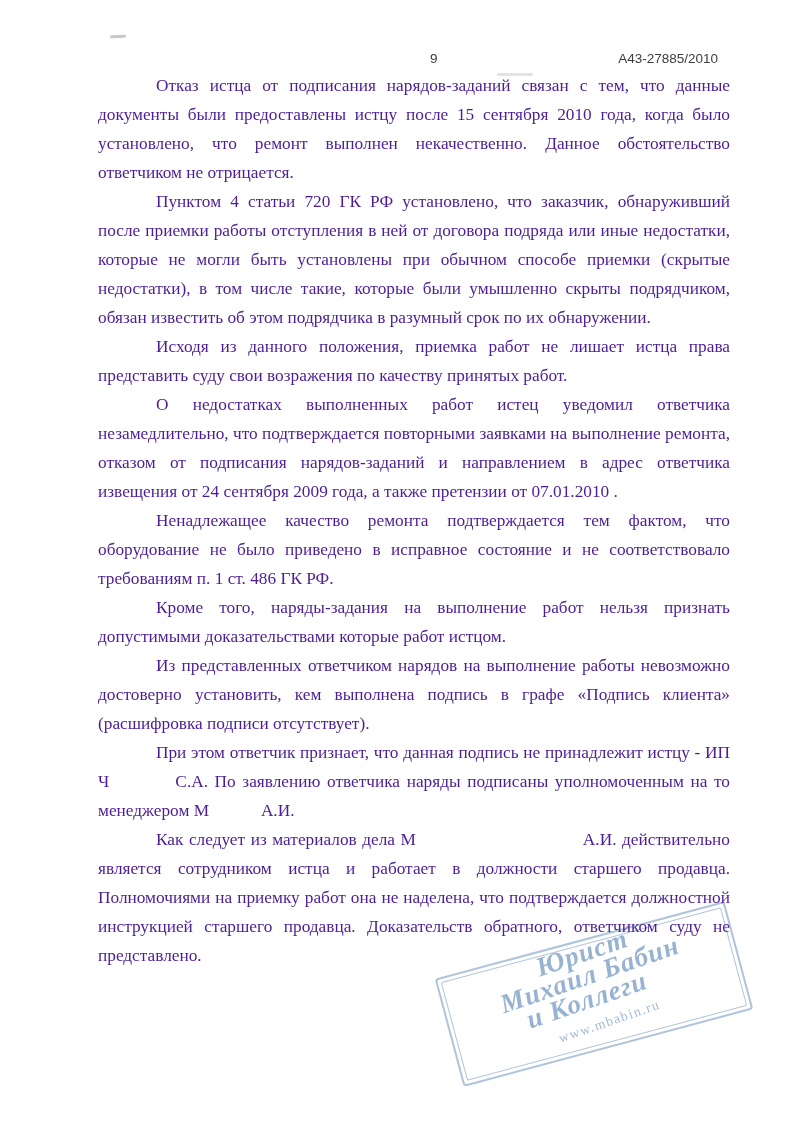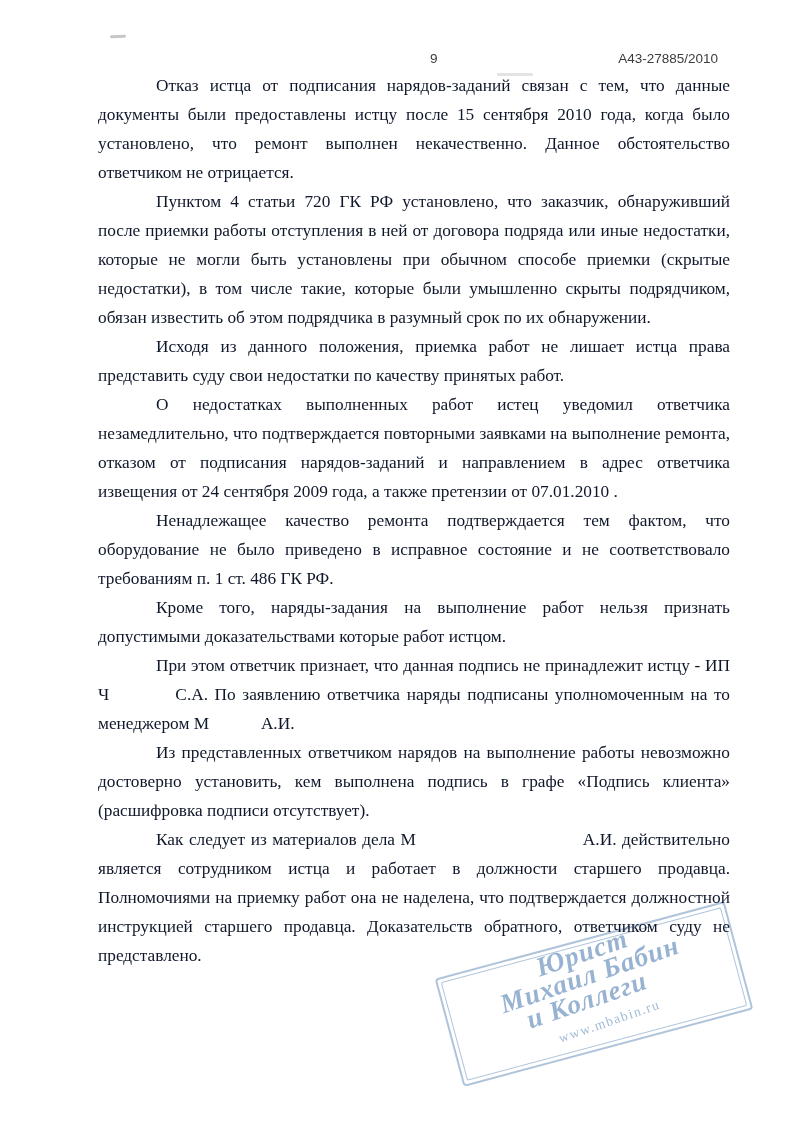--- a/index.html
+++ b/index.html
@@ -36,21 +36,21 @@
     left: 98px; top: 71px;
     width: 632px;
     z-index: 2;
   }
   .body-text p {
     margin: 0;
     text-indent: 58px;
     text-align: justify;
     font-size: 17.3px;
     line-height: 29px;
-    color: #0f172a;
+    color: #4c1d95;
   }
 
   
   .stamp {
     position: absolute;
     left: 444px; top: 938px;
     width: 300px; height: 112px;
     transform: rotate(-15deg);
     border: 2px solid rgba(148, 176, 207, 0.75);
     border-radius: 4px;
@@ -123,22 +123,22 @@
         <div class="wm-line2">Михаил Бабин</div>
         <div class="wm-line3">и Коллеги</div>
         <div class="wm-url">www.mbabin.ru</div>
       </div>
     </div>
   </div>
 
   <div class="body-text">
     <p>Отказ истца от подписания нарядов-заданий связан с тем, что данные документы были предоставлены истцу после 15 сентября 2010 года, когда было установлено, что ремонт выполнен некачественно. Данное обстоятельство ответчиком не отрицается.</p>
     <p>Пунктом 4 статьи 720 ГК РФ установлено, что заказчик, обнаруживший после приемки работы отступления в ней от договора подряда или иные недостатки, которые не могли быть установлены при обычном способе приемки (скрытые недостатки), в том числе такие, которые были умышленно скрыты подрядчиком, обязан известить об этом подрядчика в разумный срок по их обнаружении.</p>
-    <p>Исходя из данного положения, приемка работ не лишает истца права представить суду свои недостатки по качеству принятых работ.</p>
+    <p>Исходя из данного положения, приемка работ не лишает истца права представить суду свои возражения по качеству принятых работ.</p>
     <p>О недостатках выполненных работ истец уведомил ответчика незамедлительно, что подтверждается повторными заявками на выполнение ремонта, отказом от подписания нарядов-заданий и направлением в адрес ответчика извещения от 24 сентября 2009 года, а также претензии от 07.01.2010 .</p>
     <p>Ненадлежащее качество ремонта подтверждается тем фактом, что оборудование не было приведено в исправное состояние и не соответствовало требованиям п. 1 ст. 486 ГК РФ.</p>
     <p>Кроме того, наряды-задания на выполнение работ нельзя признать допустимыми доказательствами которые работ истцом.</p>
+    <p>Из представленных ответчиком нарядов на выполнение работы невозможно достоверно установить, кем выполнена подпись в графе «Подпись клиента» (расшифровка подписи отсутствует).</p>
     <p>При этом ответчик признает, что данная подпись не принадлежит истцу - ИП Ч&nbsp;&nbsp;&nbsp;&nbsp;&nbsp;&nbsp;&nbsp;&nbsp;&nbsp;&nbsp;С.А. По заявлению ответчика наряды подписаны уполномоченным на то менеджером М&nbsp;&nbsp;&nbsp;&nbsp;&nbsp;&nbsp;&nbsp;&nbsp;&nbsp;&nbsp;&nbsp;&nbsp;А.И.</p>
-    <p>Из представленных ответчиком нарядов на выполнение работы невозможно достоверно установить, кем выполнена подпись в графе «Подпись клиента» (расшифровка подписи отсутствует).</p>
     <p>Как следует из материалов дела М&nbsp;&nbsp;&nbsp;&nbsp;&nbsp;&nbsp;&nbsp;&nbsp;&nbsp;&nbsp;&nbsp;&nbsp;&nbsp;&nbsp;&nbsp;&nbsp;&nbsp;&nbsp;&nbsp;&nbsp;&nbsp;&nbsp;&nbsp;&nbsp;&nbsp;&nbsp;&nbsp;&nbsp;&nbsp;&nbsp;А.И. действительно является сотрудником истца и работает в должности старшего продавца. Полномочиями на приемку работ она не наделена, что подтверждается должностной инструкцией старшего продавца. Доказательств обратного, ответчиком суду не представлено.</p>
   </div>
 
 </div>
 
 </body></html>

